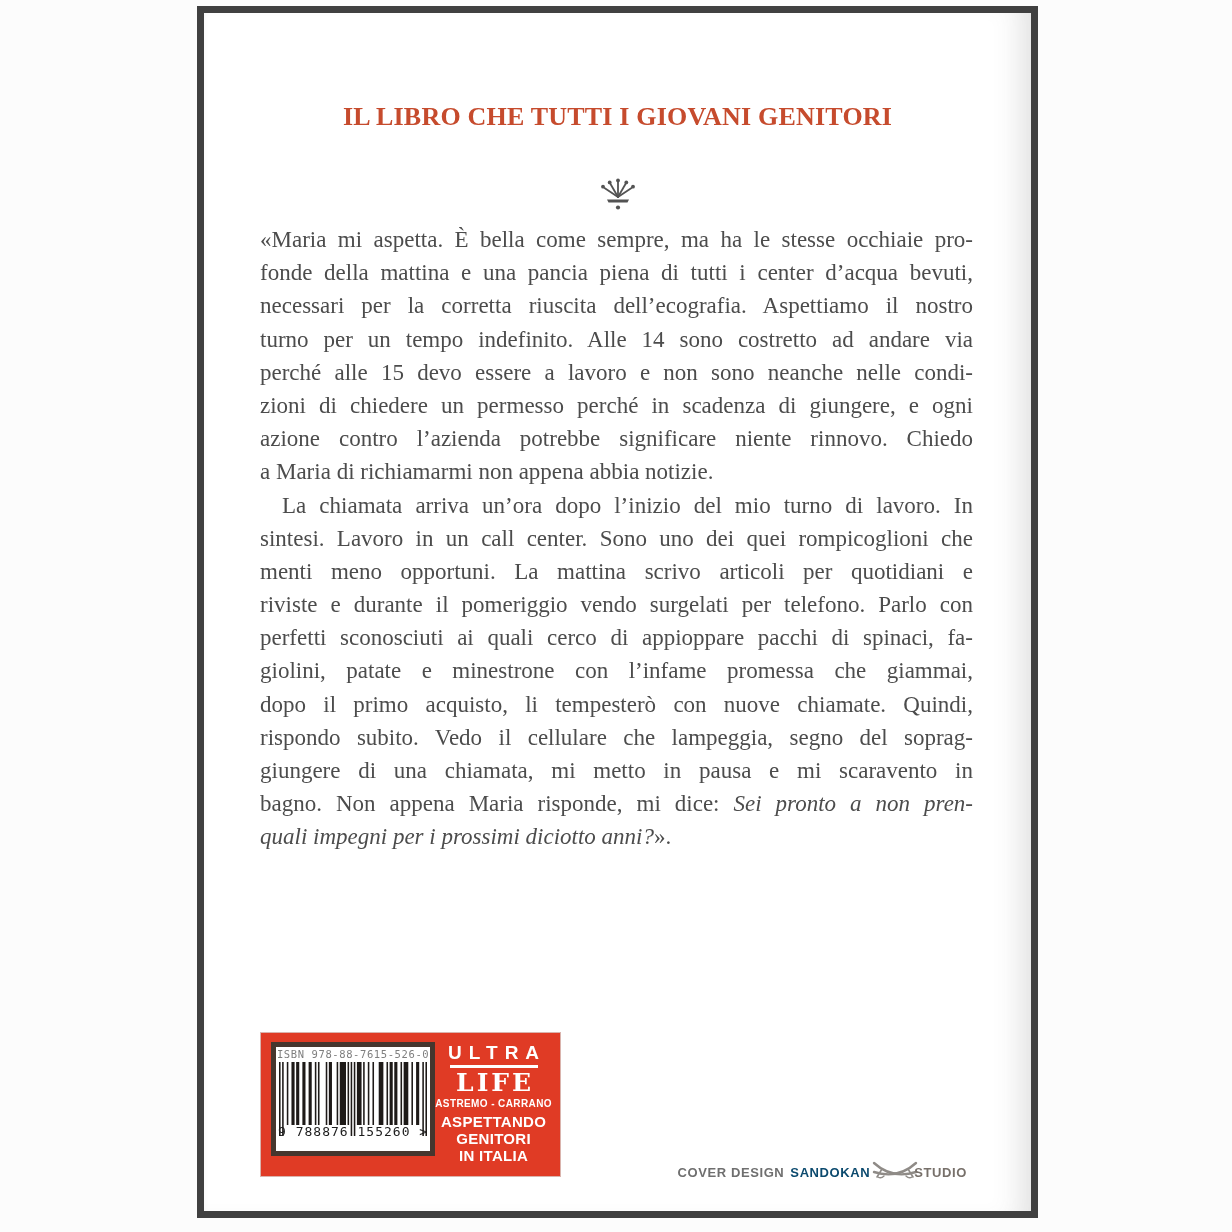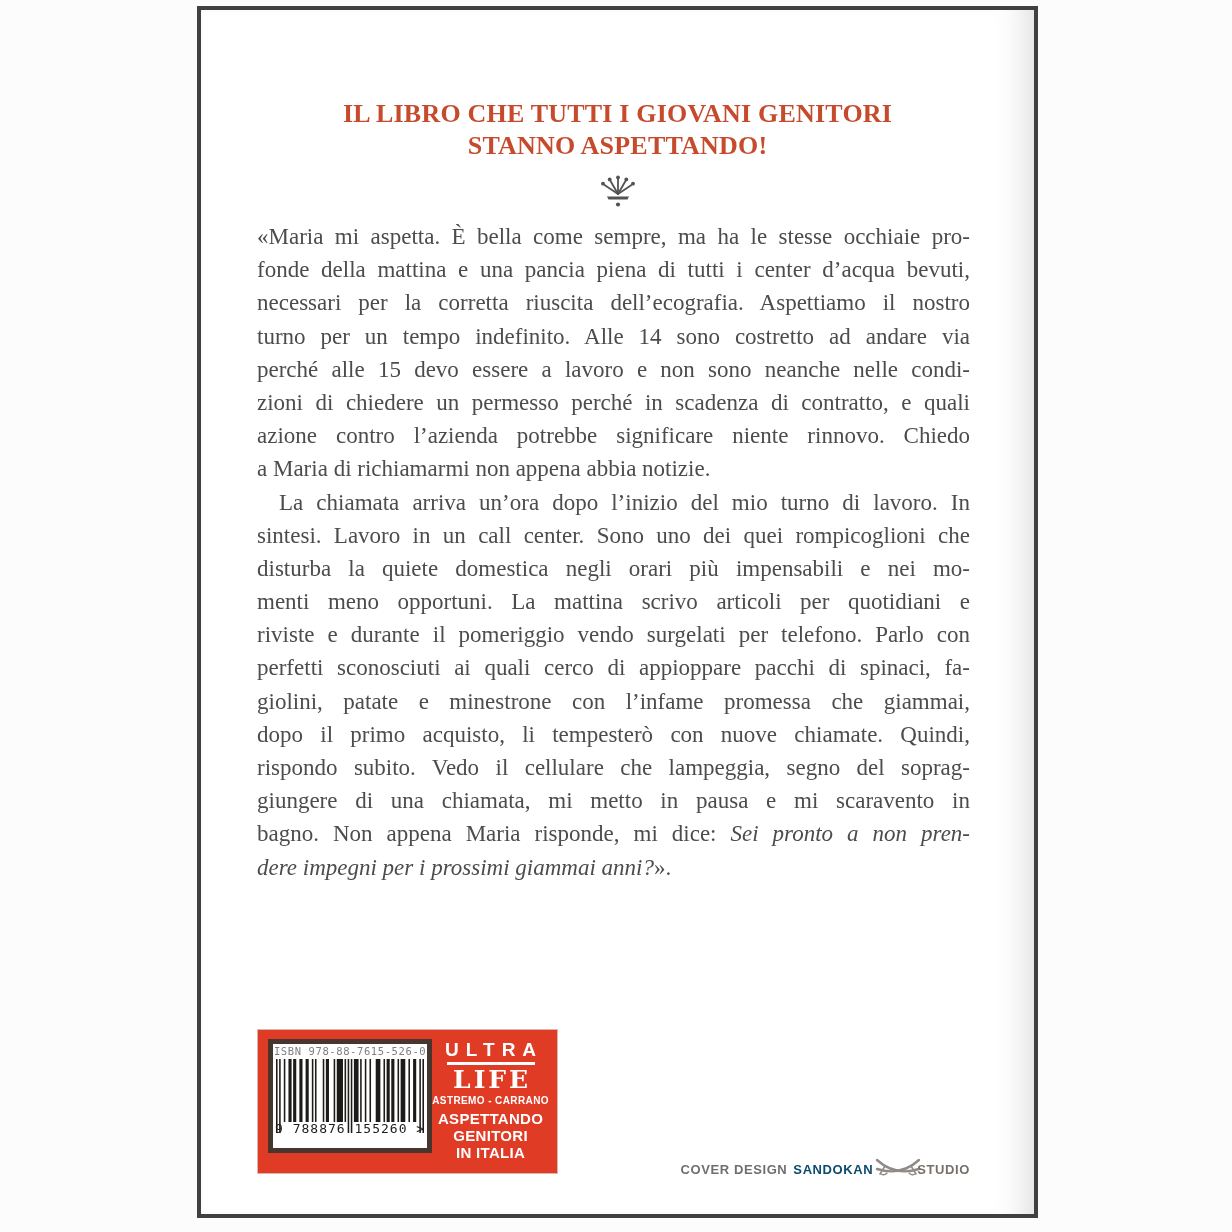--- a/index.html
+++ b/index.html
@@ -6,21 +6,21 @@
   body{
     width:1232px;height:1232px;position:relative;
     background:#fcfcfc;
     font-family:"Liberation Serif", serif;
     overflow:hidden;
   }
   .page{
     position:absolute;left:197px;top:6px;width:841px;height:1212px;
     box-sizing:border-box;
     background:#ffffff;
-    border:4px solid #404040;
+    border:7px solid #404040;
     box-shadow:inset -30px 0 28px -20px rgba(90,90,90,0.18), inset 4px 0 10px -8px rgba(0,0,0,0.10);
   }
   .header{
     position:absolute;top:88px;left:0;right:0;
     text-align:center;
     color:#c64b2d;
     font-weight:bold;
     font-size:26px;
     line-height:32px;
     letter-spacing:0.2px;
@@ -120,21 +120,20 @@
   .credit .suffix{ color:#77706a; margin-left:-10px; }
   .swords{ display:block; margin-left:-4px; }
 </style>
 </head>
 <body>
 
 <div class="page">
 
   <div class="header">
     <div>IL LIBRO CHE TUTTI I GIOVANI GENITORI</div>
-    <div>STANNO ASPETTANDO!</div>
   </div>
 
   <div class="ornament">
     <svg width="44" height="38" viewBox="0 0 44 38">
       <g stroke="#535353" stroke-width="1.8" fill="#535353" stroke-linecap="round">
         <line x1="22" y1="22" x2="22" y2="7"></line>
         <line x1="22" y1="22" x2="14.5" y2="9"></line>
         <line x1="22" y1="22" x2="29.5" y2="9"></line>
         <line x1="22" y1="22" x2="8.5" y2="13"></line>
         <line x1="22" y1="22" x2="35.5" y2="13"></line>
@@ -148,35 +147,34 @@
       </g>
     </svg>
   </div>
 
   <div class="body-text">
       <div class="bline just"><span>«Maria mi aspetta. È bella come sempre, ma ha le stesse occhiaie pro-</span></div>
       <div class="bline just"><span>fonde della mattina e una pancia piena di tutti i center d’acqua bevuti,</span></div>
       <div class="bline just"><span>necessari per la corretta riuscita dell’ecografia. Aspettiamo il nostro</span></div>
       <div class="bline just"><span>turno per un tempo indefinito. Alle 14 sono costretto ad andare via</span></div>
       <div class="bline just"><span>perché alle 15 devo essere a lavoro e non sono neanche nelle condi-</span></div>
-      <div class="bline just"><span>zioni di chiedere un permesso perché in scadenza di contratto, e quali</span></div>
+      <div class="bline just"><span>zioni di chiedere un permesso perché in scadenza di giungere, e ogni</span></div>
       <div class="bline just"><span>azione contro l’azienda potrebbe significare niente rinnovo. Chiedo</span></div>
       <div class="bline"><span>a Maria di richiamarmi non appena abbia notizie.</span></div>
       <div class="bline just ind"><span>La chiamata arriva un’ora dopo l’inizio del mio turno di lavoro. In</span></div>
       <div class="bline just"><span>sintesi. Lavoro in un call center. Sono uno dei quei rompicoglioni che</span></div>
-      <div class="bline just"><span>disturba la quiete domestica negli orari più impensabili e nei mo-</span></div>
       <div class="bline just"><span>menti meno opportuni. La mattina scrivo articoli per quotidiani e</span></div>
       <div class="bline just"><span>riviste e durante il pomeriggio vendo surgelati per telefono. Parlo con</span></div>
       <div class="bline just"><span>perfetti sconosciuti ai quali cerco di appioppare pacchi di spinaci, fa-</span></div>
       <div class="bline just"><span>giolini, patate e minestrone con l’infame promessa che giammai,</span></div>
       <div class="bline just"><span>dopo il primo acquisto, li tempesterò con nuove chiamate. Quindi,</span></div>
       <div class="bline just"><span>rispondo subito. Vedo il cellulare che lampeggia, segno del soprag-</span></div>
       <div class="bline just"><span>giungere di una chiamata, mi metto in pausa e mi scaravento in</span></div>
       <div class="bline just"><span>bagno. Non appena Maria risponde, mi dice: </span><span class="it">Sei pronto a non pren-</span></div>
-      <div class="bline"><span class="it">dere impegni per i prossimi giammai anni?</span><span>».</span></div>
+      <div class="bline"><span class="it">quali impegni per i prossimi diciotto anni?</span><span>».</span></div>
     </div>
 
   <div class="series-box">
     <div class="barcode-frame">
       <div class="isbn-label">ISBN 978-88-7615-526-0</div>
       <svg class="barcode-svg" width="148" height="74" viewBox="0 0 148 74">
           <rect x="0.00" y="0" width="1.56" height="74" fill="#1e1a18"></rect>
           <rect x="3.12" y="0" width="1.56" height="74" fill="#1e1a18"></rect>
           <rect x="7.79" y="0" width="1.56" height="63" fill="#1e1a18"></rect>
           <rect x="12.46" y="0" width="3.12" height="63" fill="#1e1a18"></rect>

